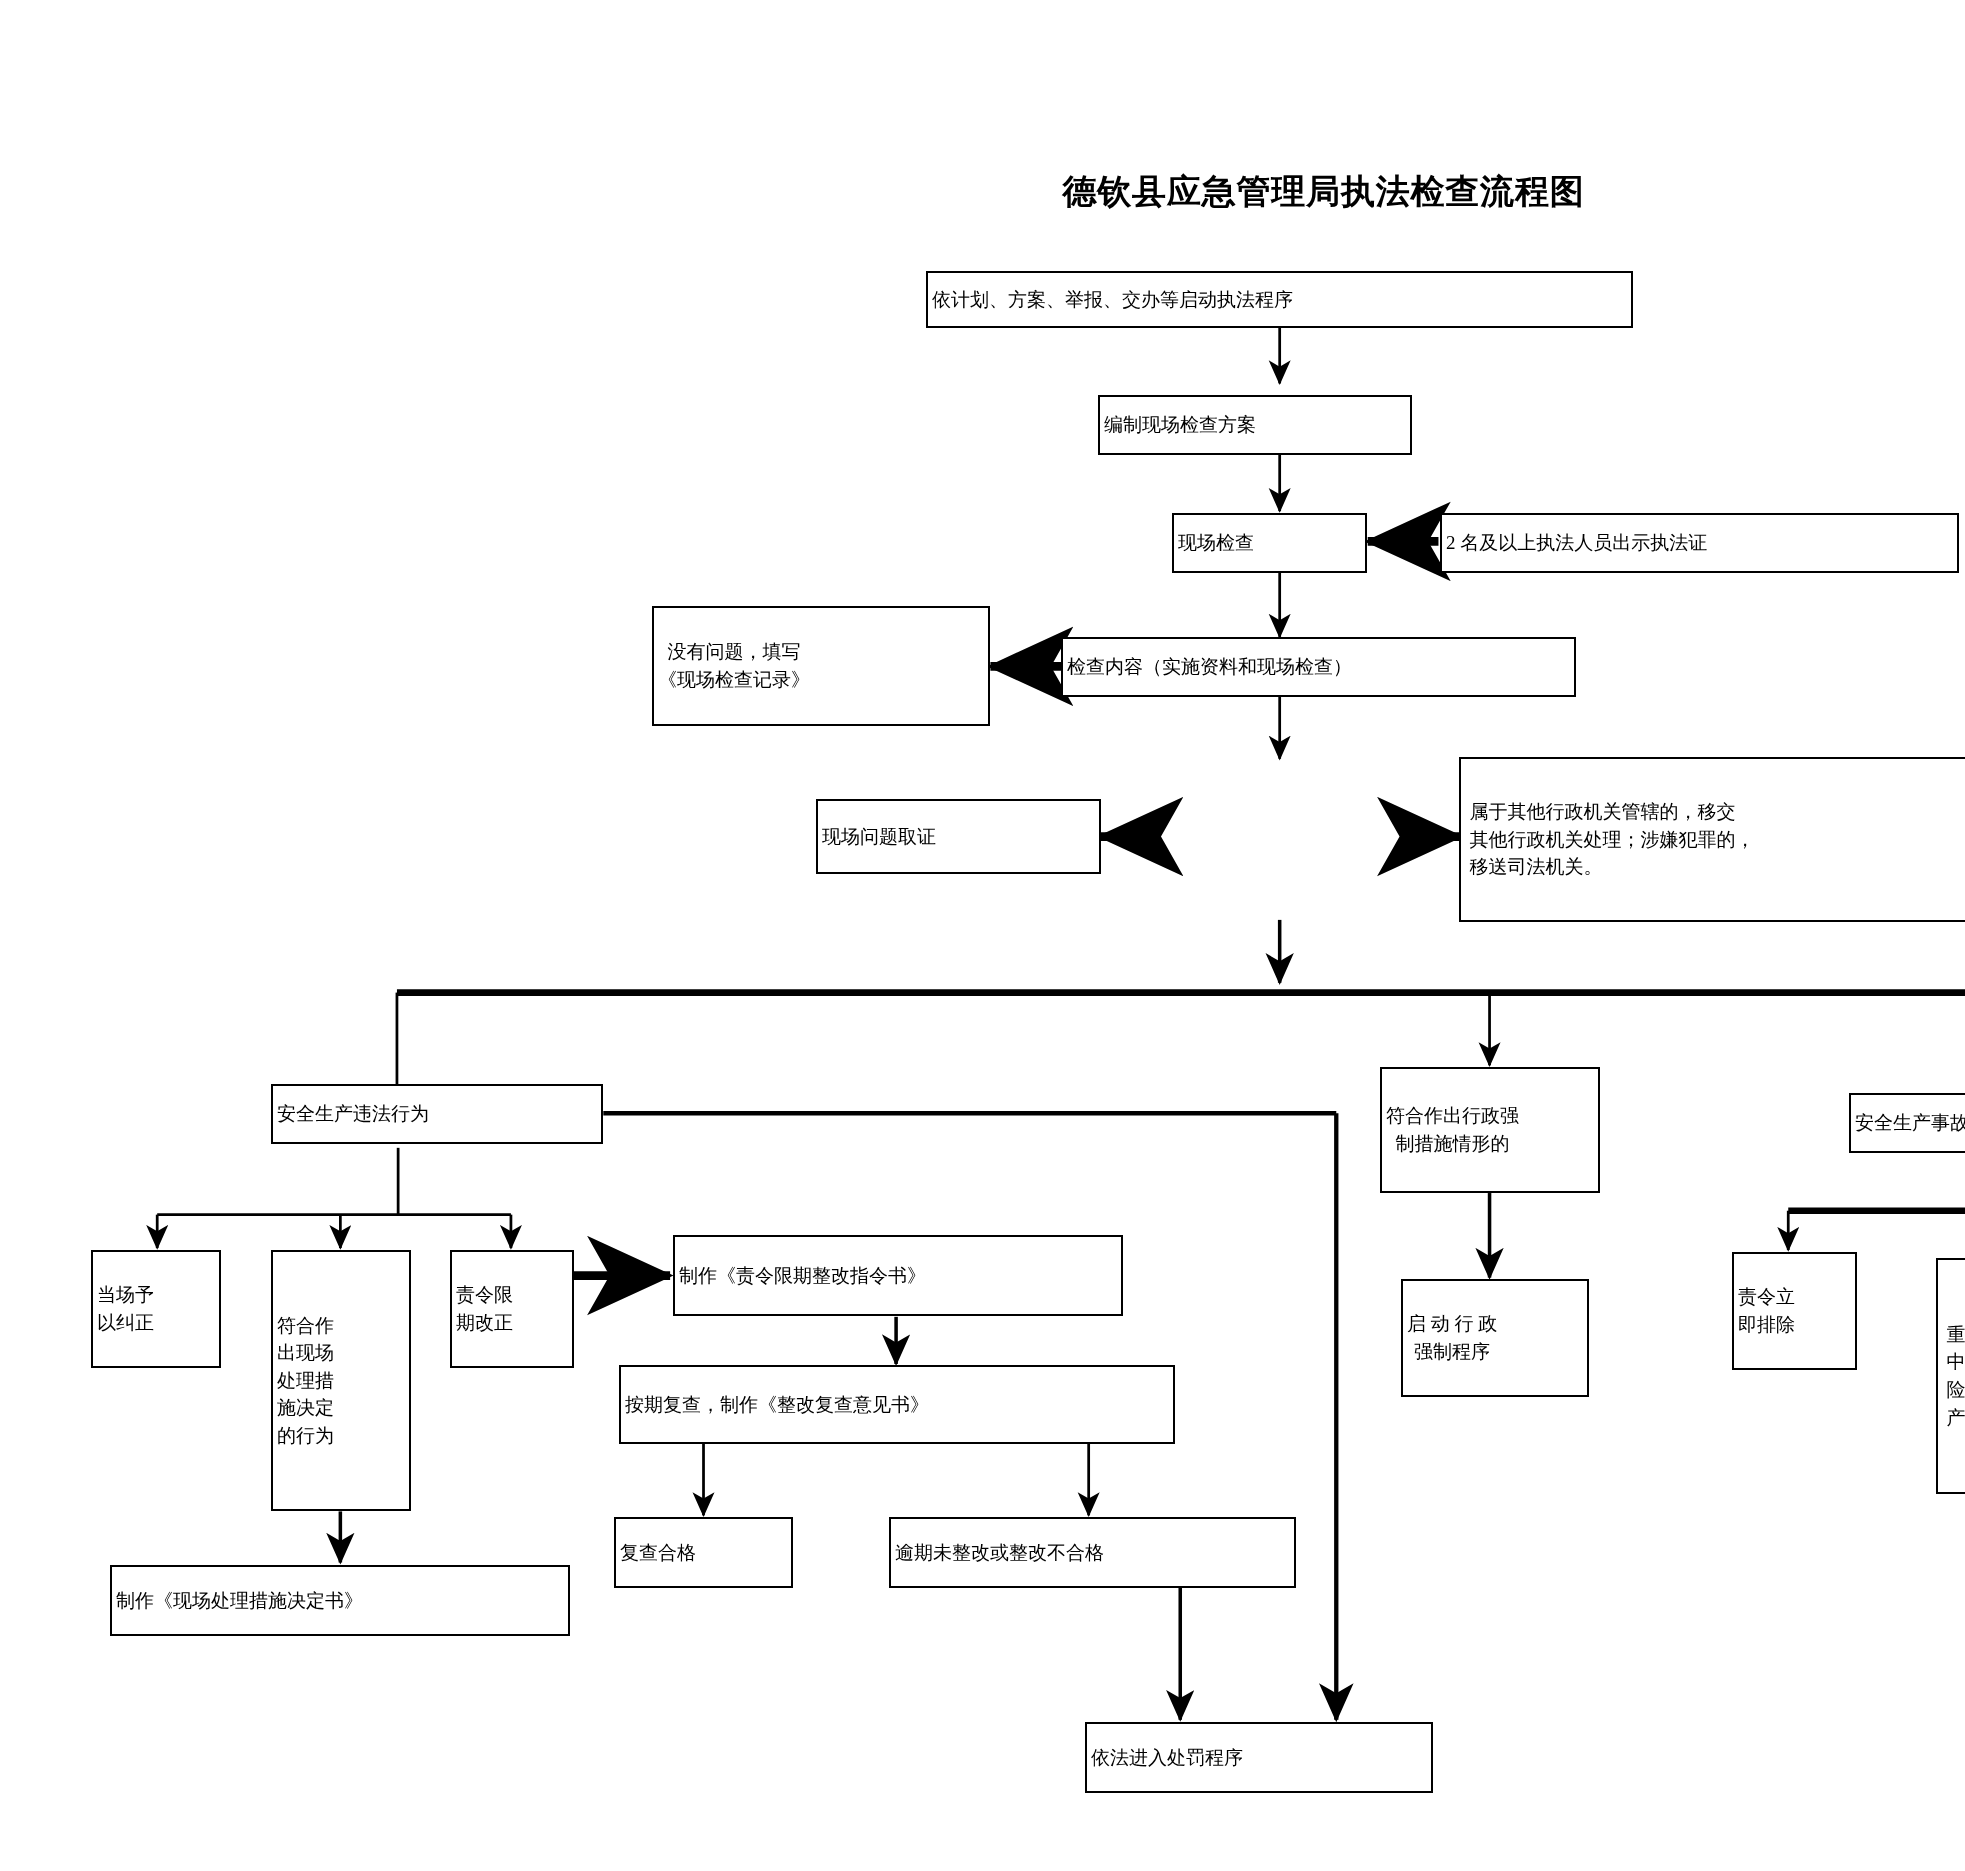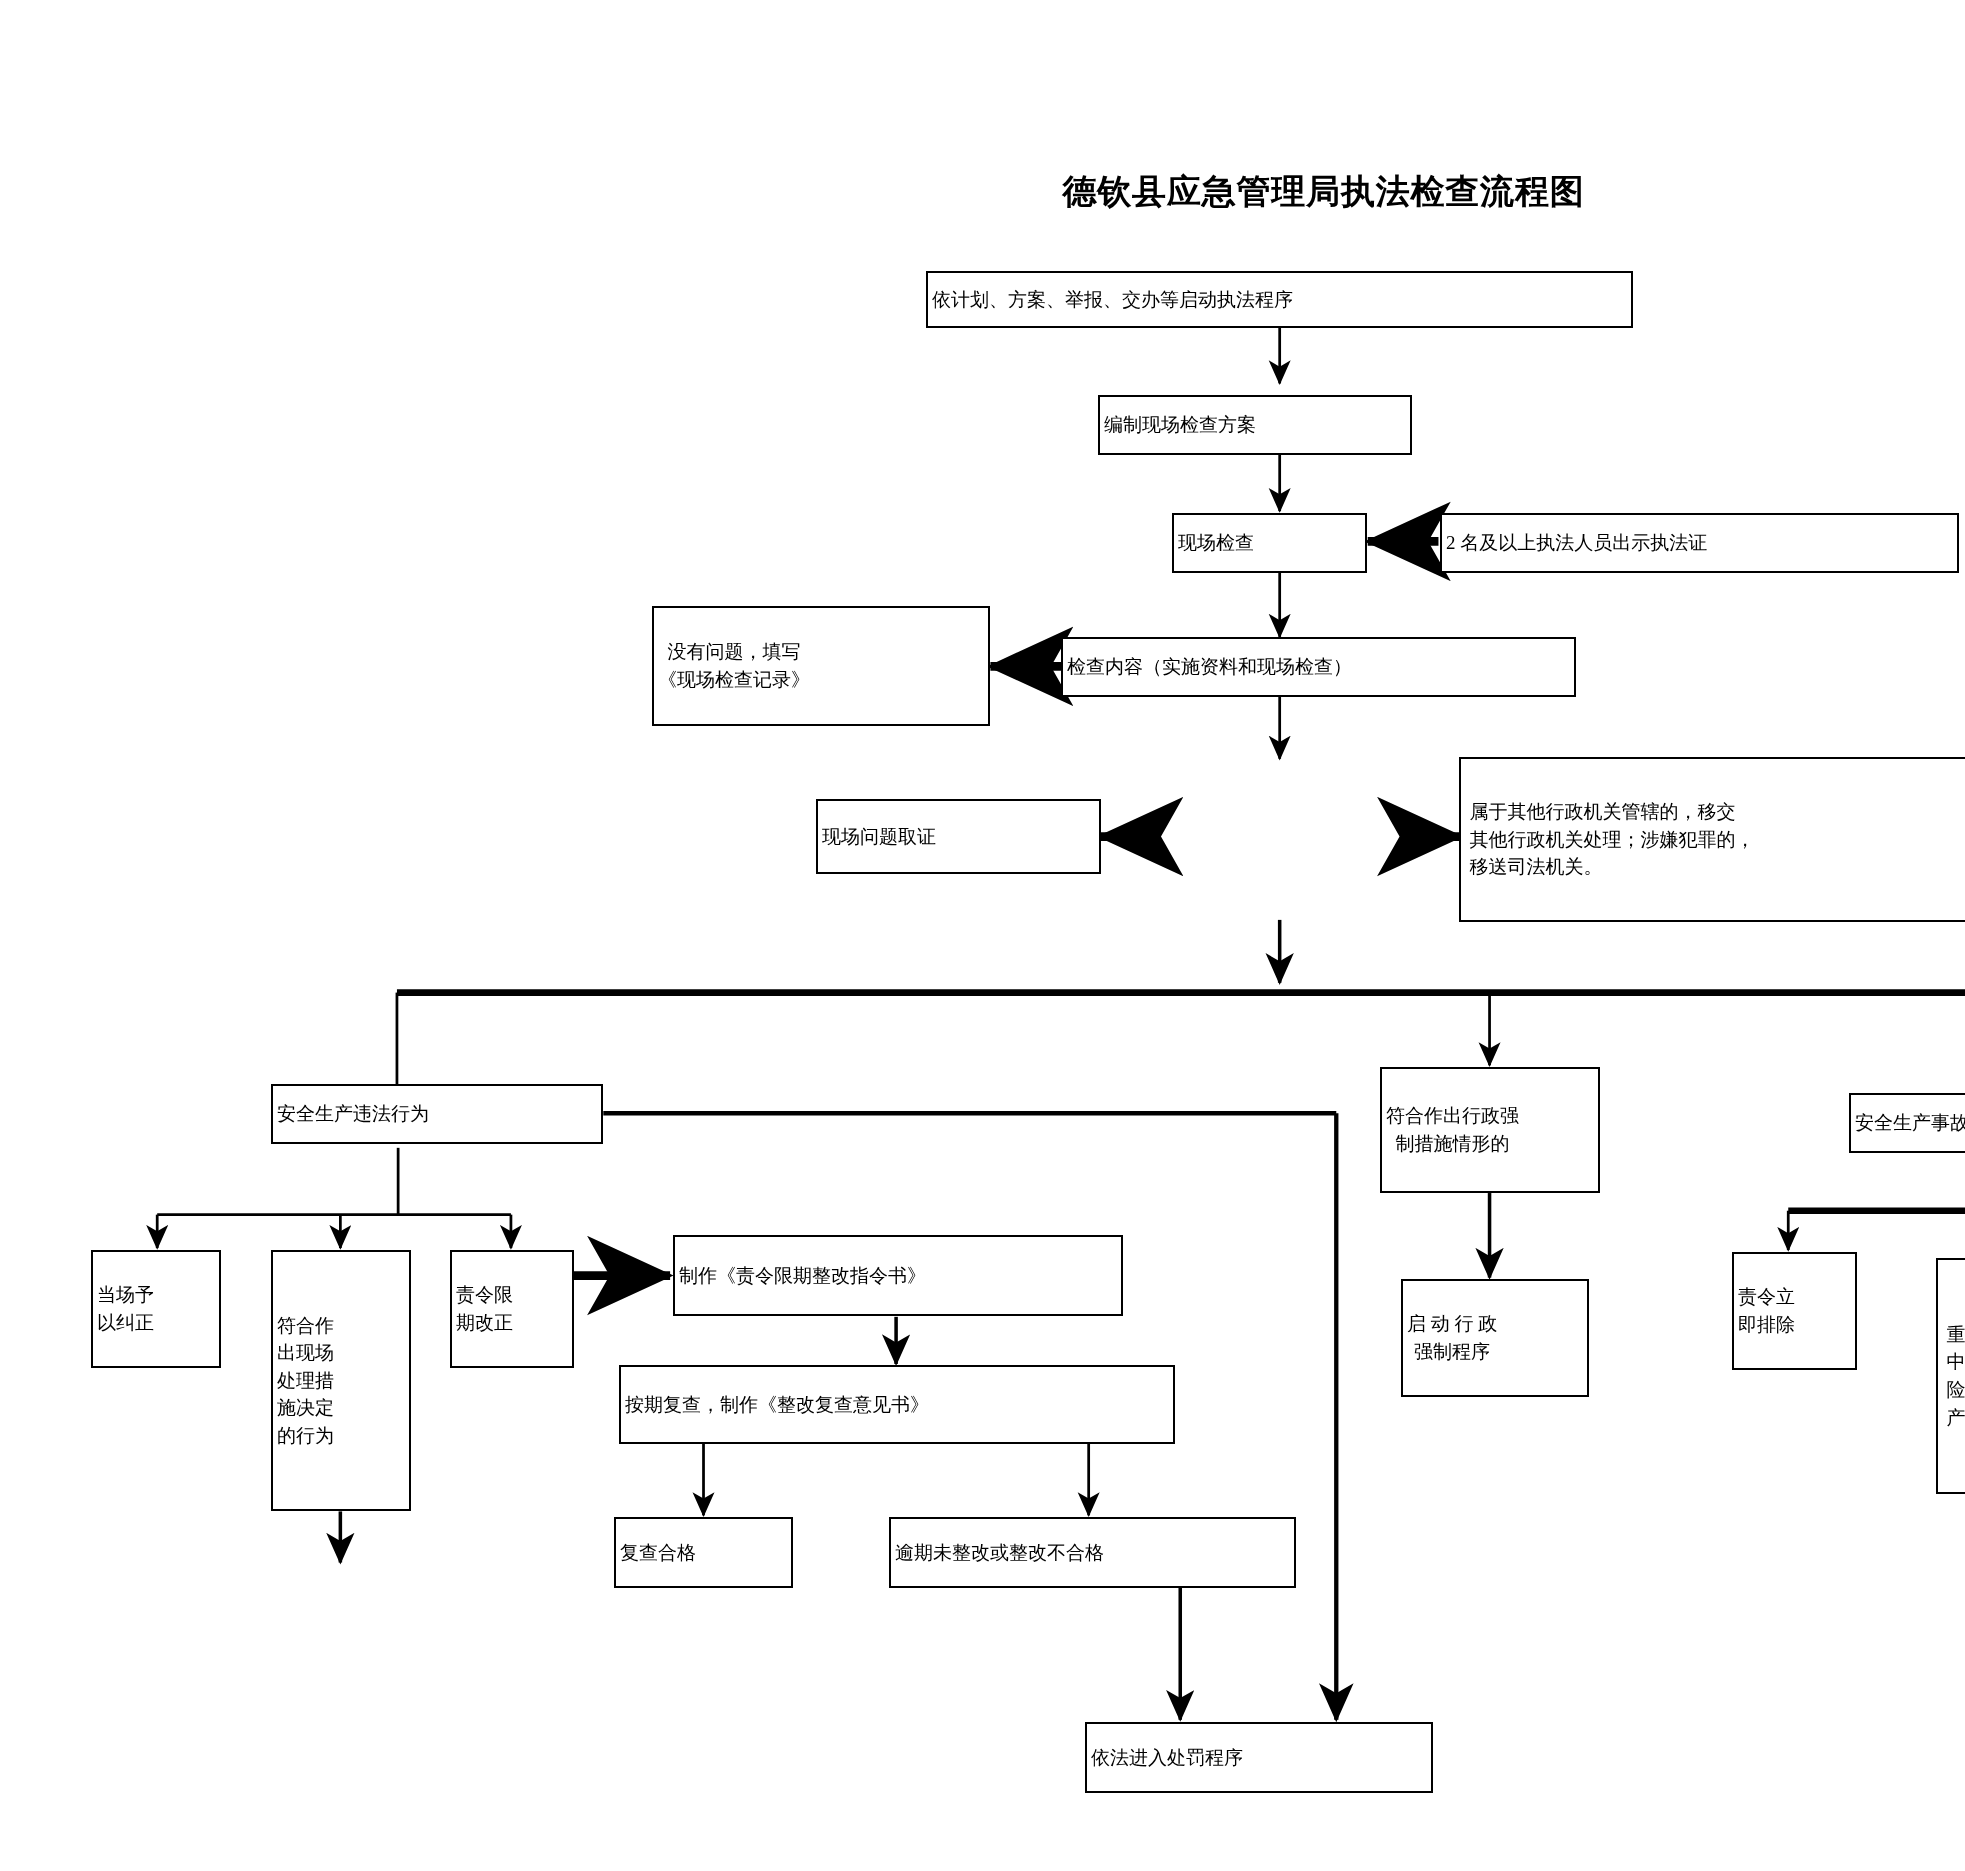--- a/index.html
+++ b/index.html
@@ -185,19 +185,22 @@
 即排除</span>
   </div>
 
   <div class="node t48" style="left:1936px;top:1258px;width:542px;height:236px;white-space:pre-line;justify-content:flex-start;text-align:left;padding-left:8.6px;">
     <span>重大事故隐患排除前或排除过程
 中无法保证安全的，应当责令从危
 险区域撤出作业人员，责令暂时停
 产停业、停止使用相关设备设施</span>
   </div>
 
+  <div class="node t48" style="left:110px;top:1565px;width:460px;height:71px;">
+    <span>制作《现场处理措施决定书》</span>
+  </div>
 
   <div class="node t48" style="left:1085px;top:1722px;width:348px;height:71px;">
     <span>依法进入处罚程序</span>
   </div>
 
 </div>
 
 
 </body></html>

